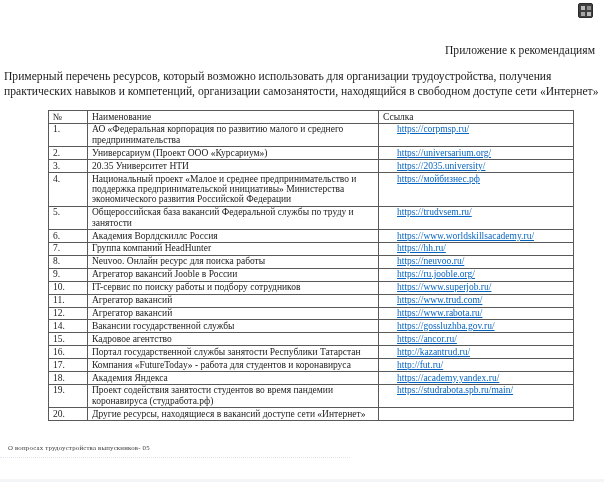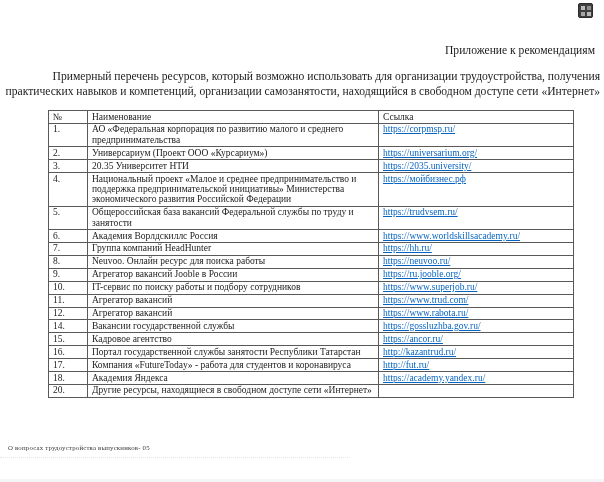--- a/index.html
+++ b/index.html
@@ -16,35 +16,35 @@
   }
   .img-placeholder span { background: #b9b9b9; display: block; }
   .img-placeholder span:nth-child(2) { background: #8f8f8f; }
   .img-placeholder span:nth-child(3) { background: #a5a5a5; }
   .annex {
     position: absolute; top: 44px; left: 0; right: 9px;
     text-align: right; font-size: 11.6px; color: #1c1c1c;
   }
   .intro {
     position: absolute; top: 70px; left: 4px; right: 4px;
-    text-align: right; font-size: 11.6px; line-height: 14.6px; color: #1c1c1c;
+    text-align: left; font-size: 11.6px; line-height: 14.6px; color: #1c1c1c;
   }
   table.res {
     position: absolute; top: 110px; left: 48px; width: 525px;
     border-collapse: collapse; table-layout: fixed;
   }
   col.c-num { width: 39px; }
   col.c-name { width: 291px; }
   col.c-link { width: 195px; }
   .res th, .res td {
     border: 1px solid #595959; font-weight: normal; text-align: left;
     vertical-align: top; font-size: 9.5px; line-height: 10.4px;
     padding: 0.5px 4px 1px 4px; overflow: hidden; word-wrap: break-word;
   }
-  .res a { color: #0563C1; cursor: pointer; }
+  .res a { color: #0563C1; cursor: pointer; margin-left: 14px; }
   .res td.justify { text-align: justify; }
   .res tr.tall td { }
   .footer-note {
     position: absolute; top: 444px; left: 8px;
     font-size: 6.8px; color: #3a3a3a; letter-spacing: 0.2px;
   }
   .faint-dotted {
     position: absolute; top: 457px; left: 0; width: 350px; height: 0;
     border-top: 1px dotted #dfe5ea;
   }
@@ -178,24 +178,29 @@
       <td>Компания «FutureToday» - работа для студентов и коронавируса</td>
       <td><a href="#">http://fut.ru/</a></td>
     </tr>
 
     <tr>
       <td>18.</td>
       <td>Академия Яндекса</td>
       <td><a href="#">https://academy.yandex.ru/</a></td>
     </tr>
 
+    <tr>
+      <td>19.</td>
+      <td>Проект содействия занятости студентов во время пандемии коронавируса (студработа.рф)</td>
+      <td><a href="#">https://studrabota.spb.ru/main/</a></td>
+    </tr>
 
     <tr class="tall">
       <td>20.</td>
-      <td class="justify">Другие ресурсы, находящиеся в свободном доступе сети «Интернет»</td>
+      <td class="justify">Другие ресурсы, находящиеся в вакансий доступе сети «Интернет»</td>
       <td></td>
     </tr>
   </tbody>
   </table>
 
   <div class="footer-note">О вопросах трудоустройства выпускников- 05</div>
   <div class="faint-dotted"></div>
   <div class="bottom-edge"></div>
 
 </div>

